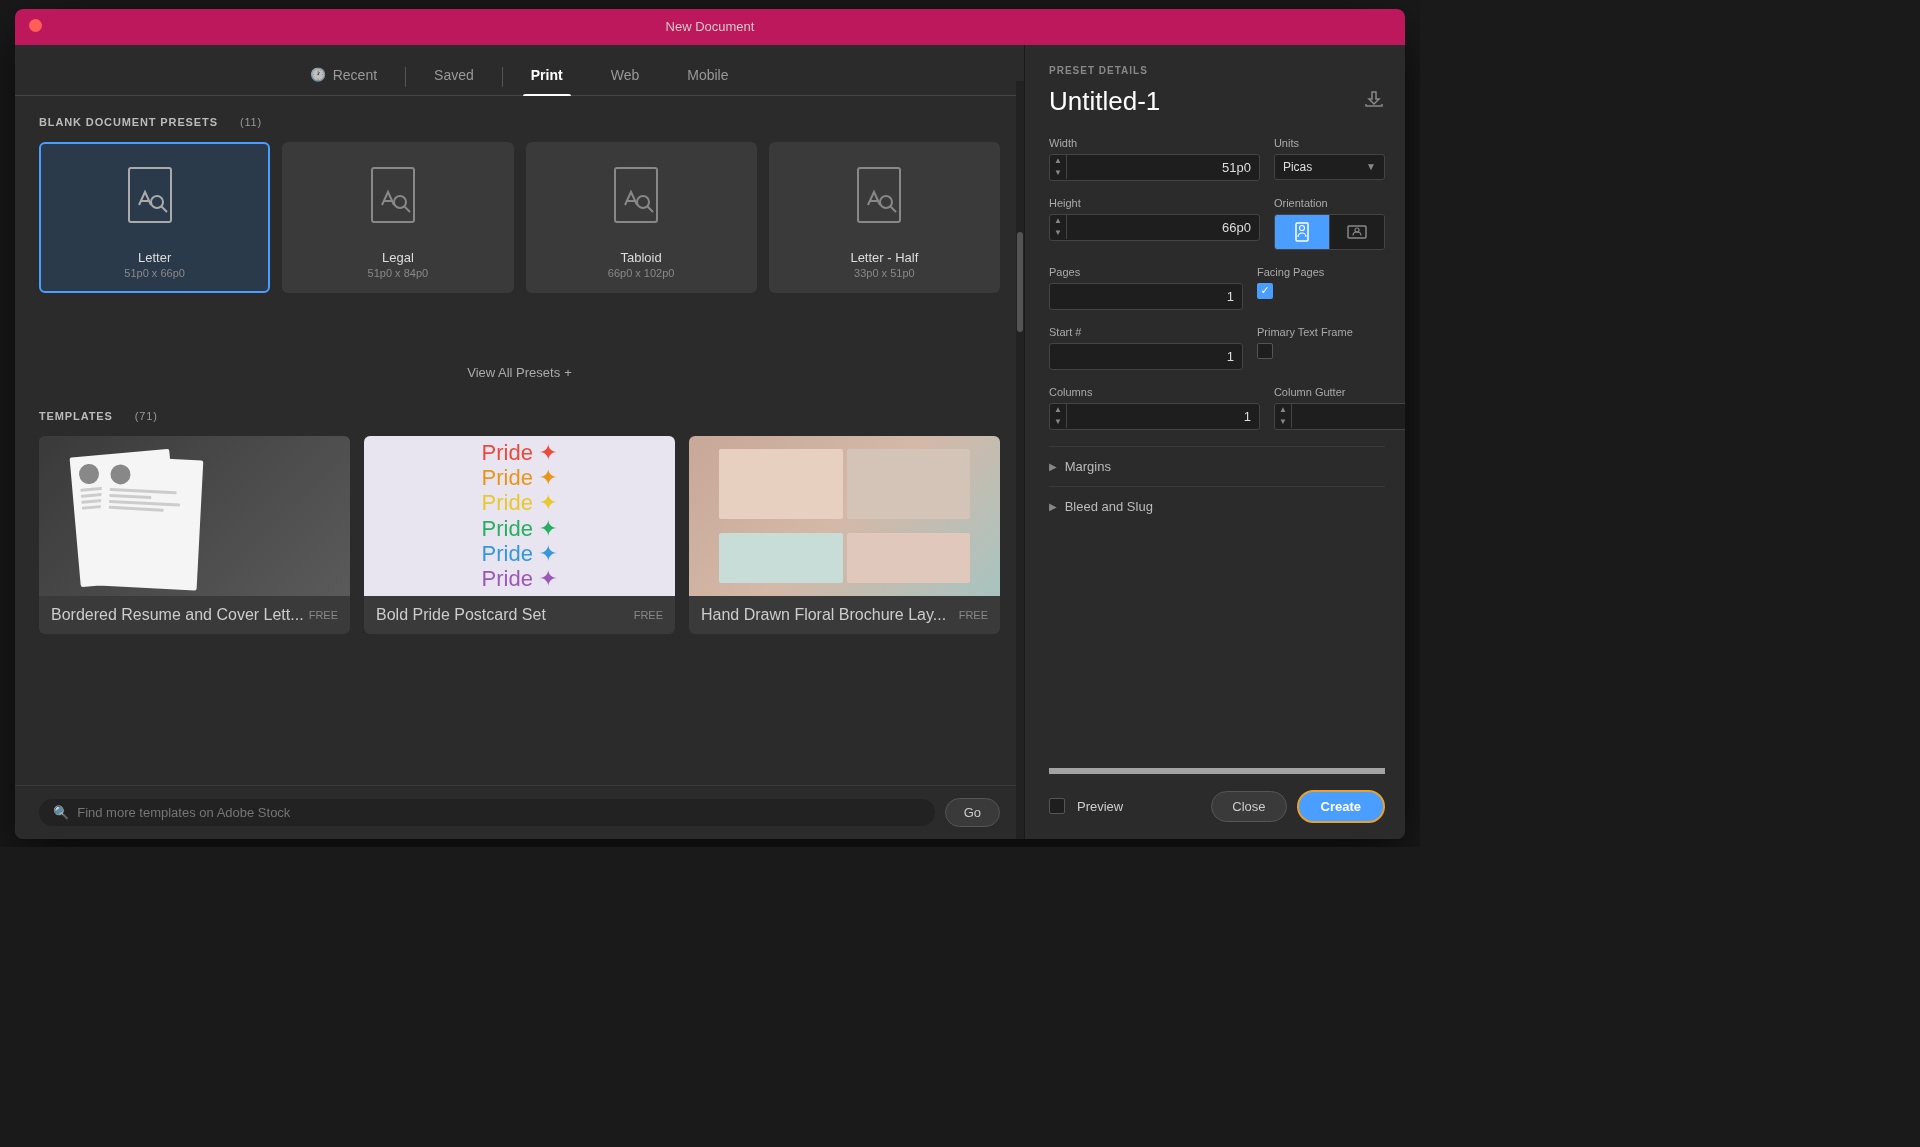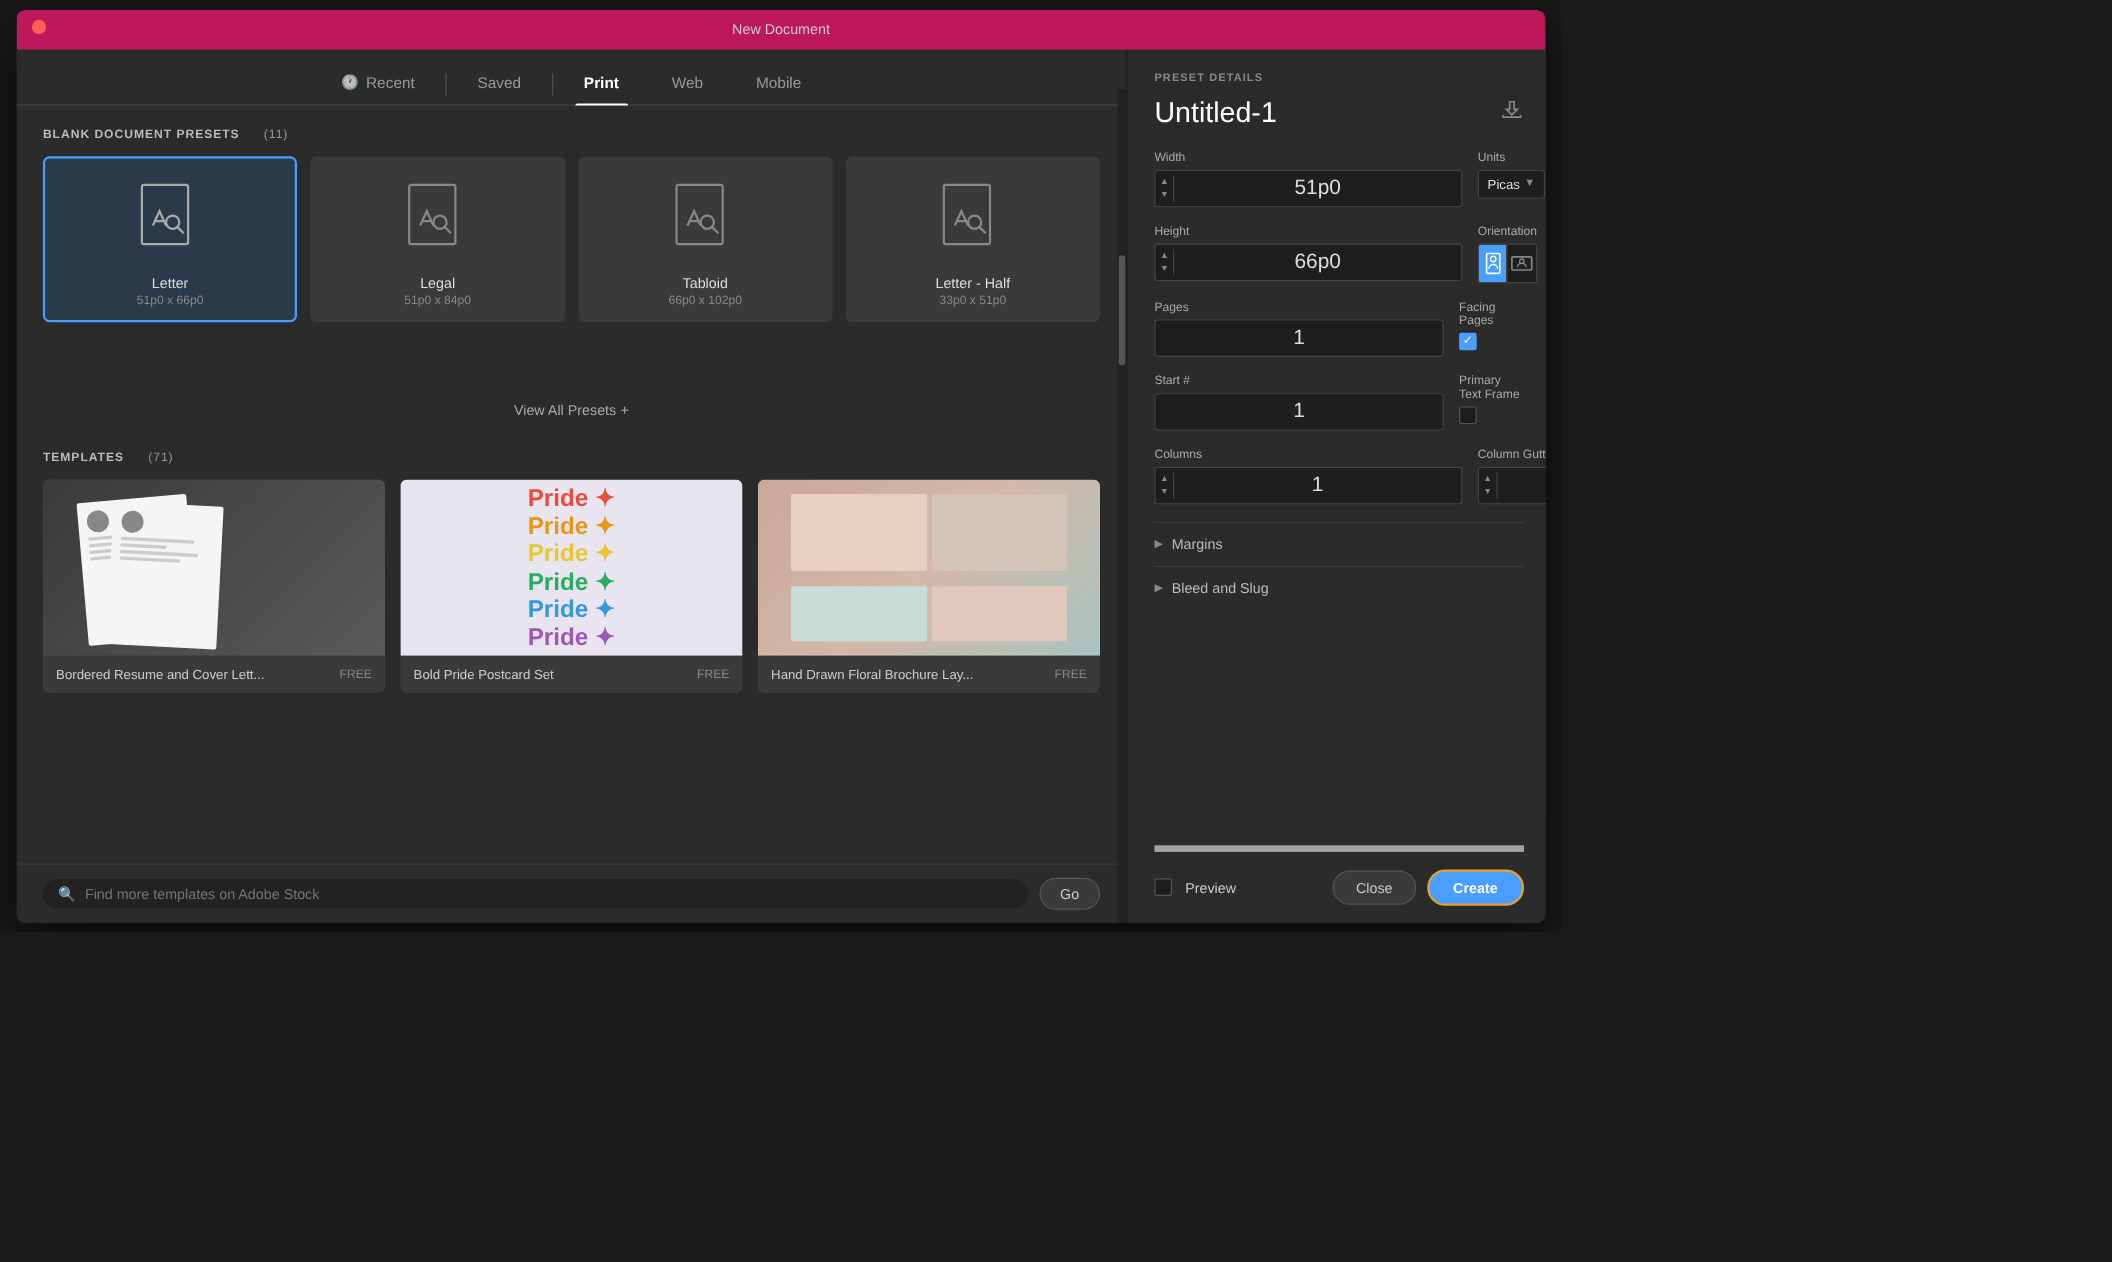--- a/index.html
+++ b/index.html
@@ -266,21 +266,21 @@
     }
     .template-thumb-2 {
       background: #e8e4f0;
       display: flex;
       flex-direction: column;
       align-items: center;
       justify-content: center;
       padding: 10px;
     }
     .pride-text {
-      font-weight: 700;
+      font-weight: 400;
       font-size: 22px;
       line-height: 1.15;
       text-align: center;
     }
     .template-thumb-3 {
       background: linear-gradient(135deg, #c8a898 0%, #d4b8a8 50%, #a8c4c0 100%);
       display: flex;
       align-items: center;
       justify-content: center;
       flex-wrap: wrap;
@@ -293,21 +293,21 @@
       width: 42%;
       height: 70px;
     }
     .template-info {
       padding: 10px 12px;
       display: flex;
       align-items: center;
       justify-content: space-between;
     }
     .template-name {
-      font-size: 12px;
+      font-size: 16px;
       color: #ccc;
     }
     .template-badge {
       font-size: 11px;
       color: #888;
     }
     
     .search-bar {
       padding: 12px 24px;
       background: #2b2b2b;
@@ -422,23 +422,23 @@
       font-size: 8px;
       line-height: 1;
       display: block;
     }
     .field-value {
       flex: 1;
       background: none;
       border: none;
       outline: none;
       color: #ddd;
-      font-size: 19px;
+      font-size: 13px;
       padding: 5px 8px;
-      text-align: center;
+      text-align: right;
     }
     .field-select-wrap {
       display: flex;
       align-items: center;
       background: #1e1e1e;
       border: 1px solid #444;
       border-radius: 3px;
       padding: 5px 8px;
       cursor: pointer;
       justify-content: space-between;

